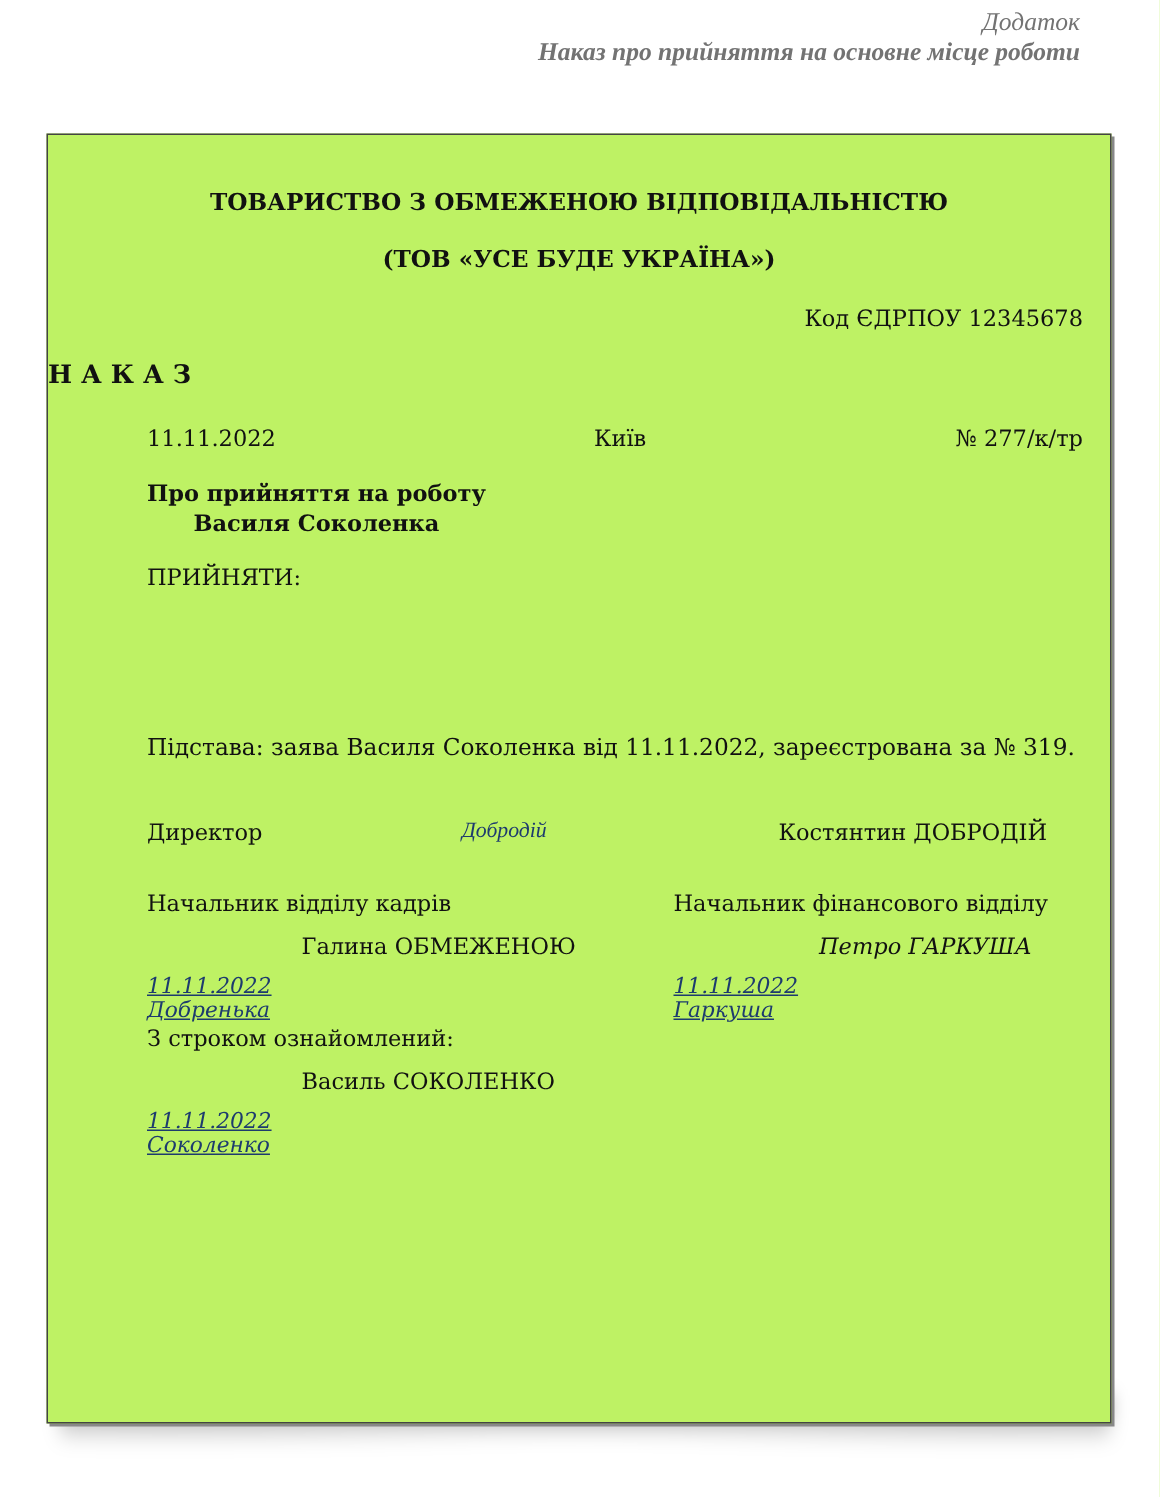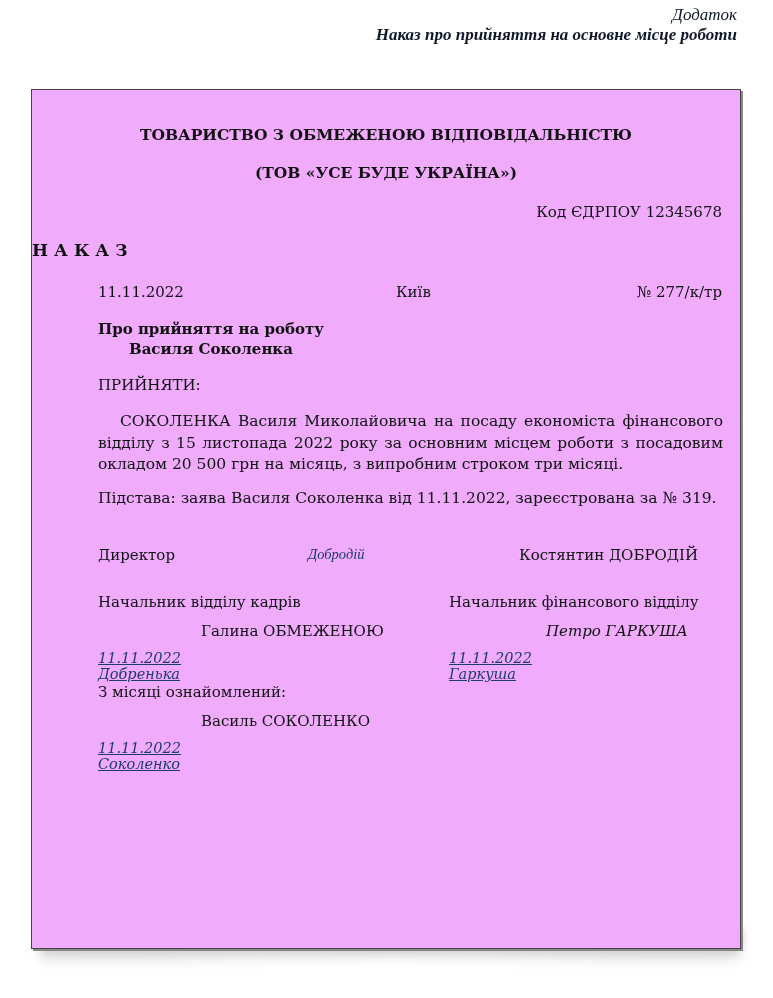--- a/index.html
+++ b/index.html
@@ -1,28 +1,28 @@
 <!DOCTYPE html>
 <html><head>
 <meta charset="utf-8">
 <style>
   html, body { margin:0; padding:0; background:#ffffff; }
   body { width:773px; height:998px; position:relative; overflow:hidden;
          font-family:"DejaVu Serif", "Liberation Serif", serif; color:#111; }
-  .caption { position:absolute; right:36px; text-align:right;
-             font-family:"Liberation Serif", serif; font-style:italic; color:#0f172a; }
+  .caption { position:absolute; right:53px; text-align:right;
+             font-family:"Liberation Serif", serif; font-style:italic; color:#737373; }
   .caption-1 { top:5px; font-size:17px; }
   .caption-2 { top:25px; font-size:17px; font-weight:bold; }
 
   .page-shadow { position:absolute; left:40px; top:930px; width:700px; height:40px;
                  background: radial-gradient(ellipse at 10% 0%, rgba(0,0,0,0.45) 0%, rgba(0,0,0,0) 60%),
                              radial-gradient(ellipse at 90% 0%, rgba(0,0,0,0.45) 0%, rgba(0,0,0,0) 60%);
                  filter: blur(6px); }
   .page { position:absolute; left:31px; top:89px; width:710px; height:860px;
-          background:#f0abfc; border:1.5px solid #444; box-sizing:border-box;
+          background:#bef264; border:1.5px solid #444; box-sizing:border-box;
           box-shadow: 2px 2px 0 #888; }
 
   .abs { position:absolute; white-space:nowrap;text-align:center; }
   .org { left:0; width:100%; text-align:center; font-weight:bold; font-size:15.5px; line-height:19px; }
   .org1 { top:35px; } .org2 { top:54px; } .org3 { top:73px; }
   .edrpou { right:18px; top:113px; font-size:15px; }
   .title { left:0; width:100%; text-align:left; top:150px; font-size:17px; font-weight:bold; letter-spacing:6px; }
   .row3 { top:193px; font-size:15px; }
   .date { left:66px; } .city { left:364px; } .number { right:18px; }
   .subject { left:66px; top:229px; font-size:15px; font-weight:bold; line-height:20px; }
@@ -53,34 +53,33 @@
   <div class="abs row3 date">11.11.2022</div>
   <div class="abs row3 city">Київ</div>
   <div class="abs row3 number">№ 277/к/тр</div>
 
   <div class="abs subject">
     <div>Про прийняття на роботу</div>
     <div>Василя Соколенка</div>
   </div>
 
   <div class="abs hire">ПРИЙНЯТИ:</div>
-  <div class="body-text">СОКОЛЕНКА Василя Миколайовича на посаду економіста фінансового відділу з 15  листопада 2022 року за основним місцем роботи з посадовим окладом 20 500 грн на місяць, з випробним строком три місяці.</div>
   <div class="abs basis">Підстава: заява Василя Соколенка від 11.11.2022, зареєстрована за № 319.</div>
 
   <div class="abs sig-text" style="left:66px; top:456px;">Директор</div>
   <div class="abs signature" style="left:276px; top:456px;font-family:Liberation Serif, serif;">Добродій</div>
   <div class="abs sig-text" style="right:42px; top:456px;">Костянтин ДОБРОДІЙ</div>
 
   <div class="abs sig-text" style="left:66px; top:503px;">Начальник відділу кадрів</div>
   <div class="abs signature sig-ul" style="left:66px; top:532px;">Добренька</div>
   <div class="abs sig-text" style="left:169px; top:532px;">Галина ОБМЕЖЕНОЮ</div>
   <div class="abs hand-date" style="left:66px; top:560px;">11.11.2022</div>
 
   <div class="abs sig-text" style="left:417px; top:503px;">Начальник фінансового відділу</div>
   <div class="abs signature sig-ul" style="left:417px; top:532px;">Гаркуша</div>
   <div class="abs sig-text" style="left:514px; top:532px;font-style:italic;">Петро ГАРКУША</div>
   <div class="abs hand-date" style="left:417px; top:560px;">11.11.2022</div>
 
-  <div class="abs sig-text" style="left:66px; top:593px;">З місяці ознайомлений:</div>
+  <div class="abs sig-text" style="left:66px; top:593px;">З строком ознайомлений:</div>
   <div class="abs signature sig-ul" style="left:66px; top:622px;">Соколенко</div>
   <div class="abs sig-text" style="left:169px; top:622px;">Василь СОКОЛЕНКО</div>
   <div class="abs hand-date" style="left:66px; top:650px;">11.11.2022</div>
 </div>
 
 </body></html>

